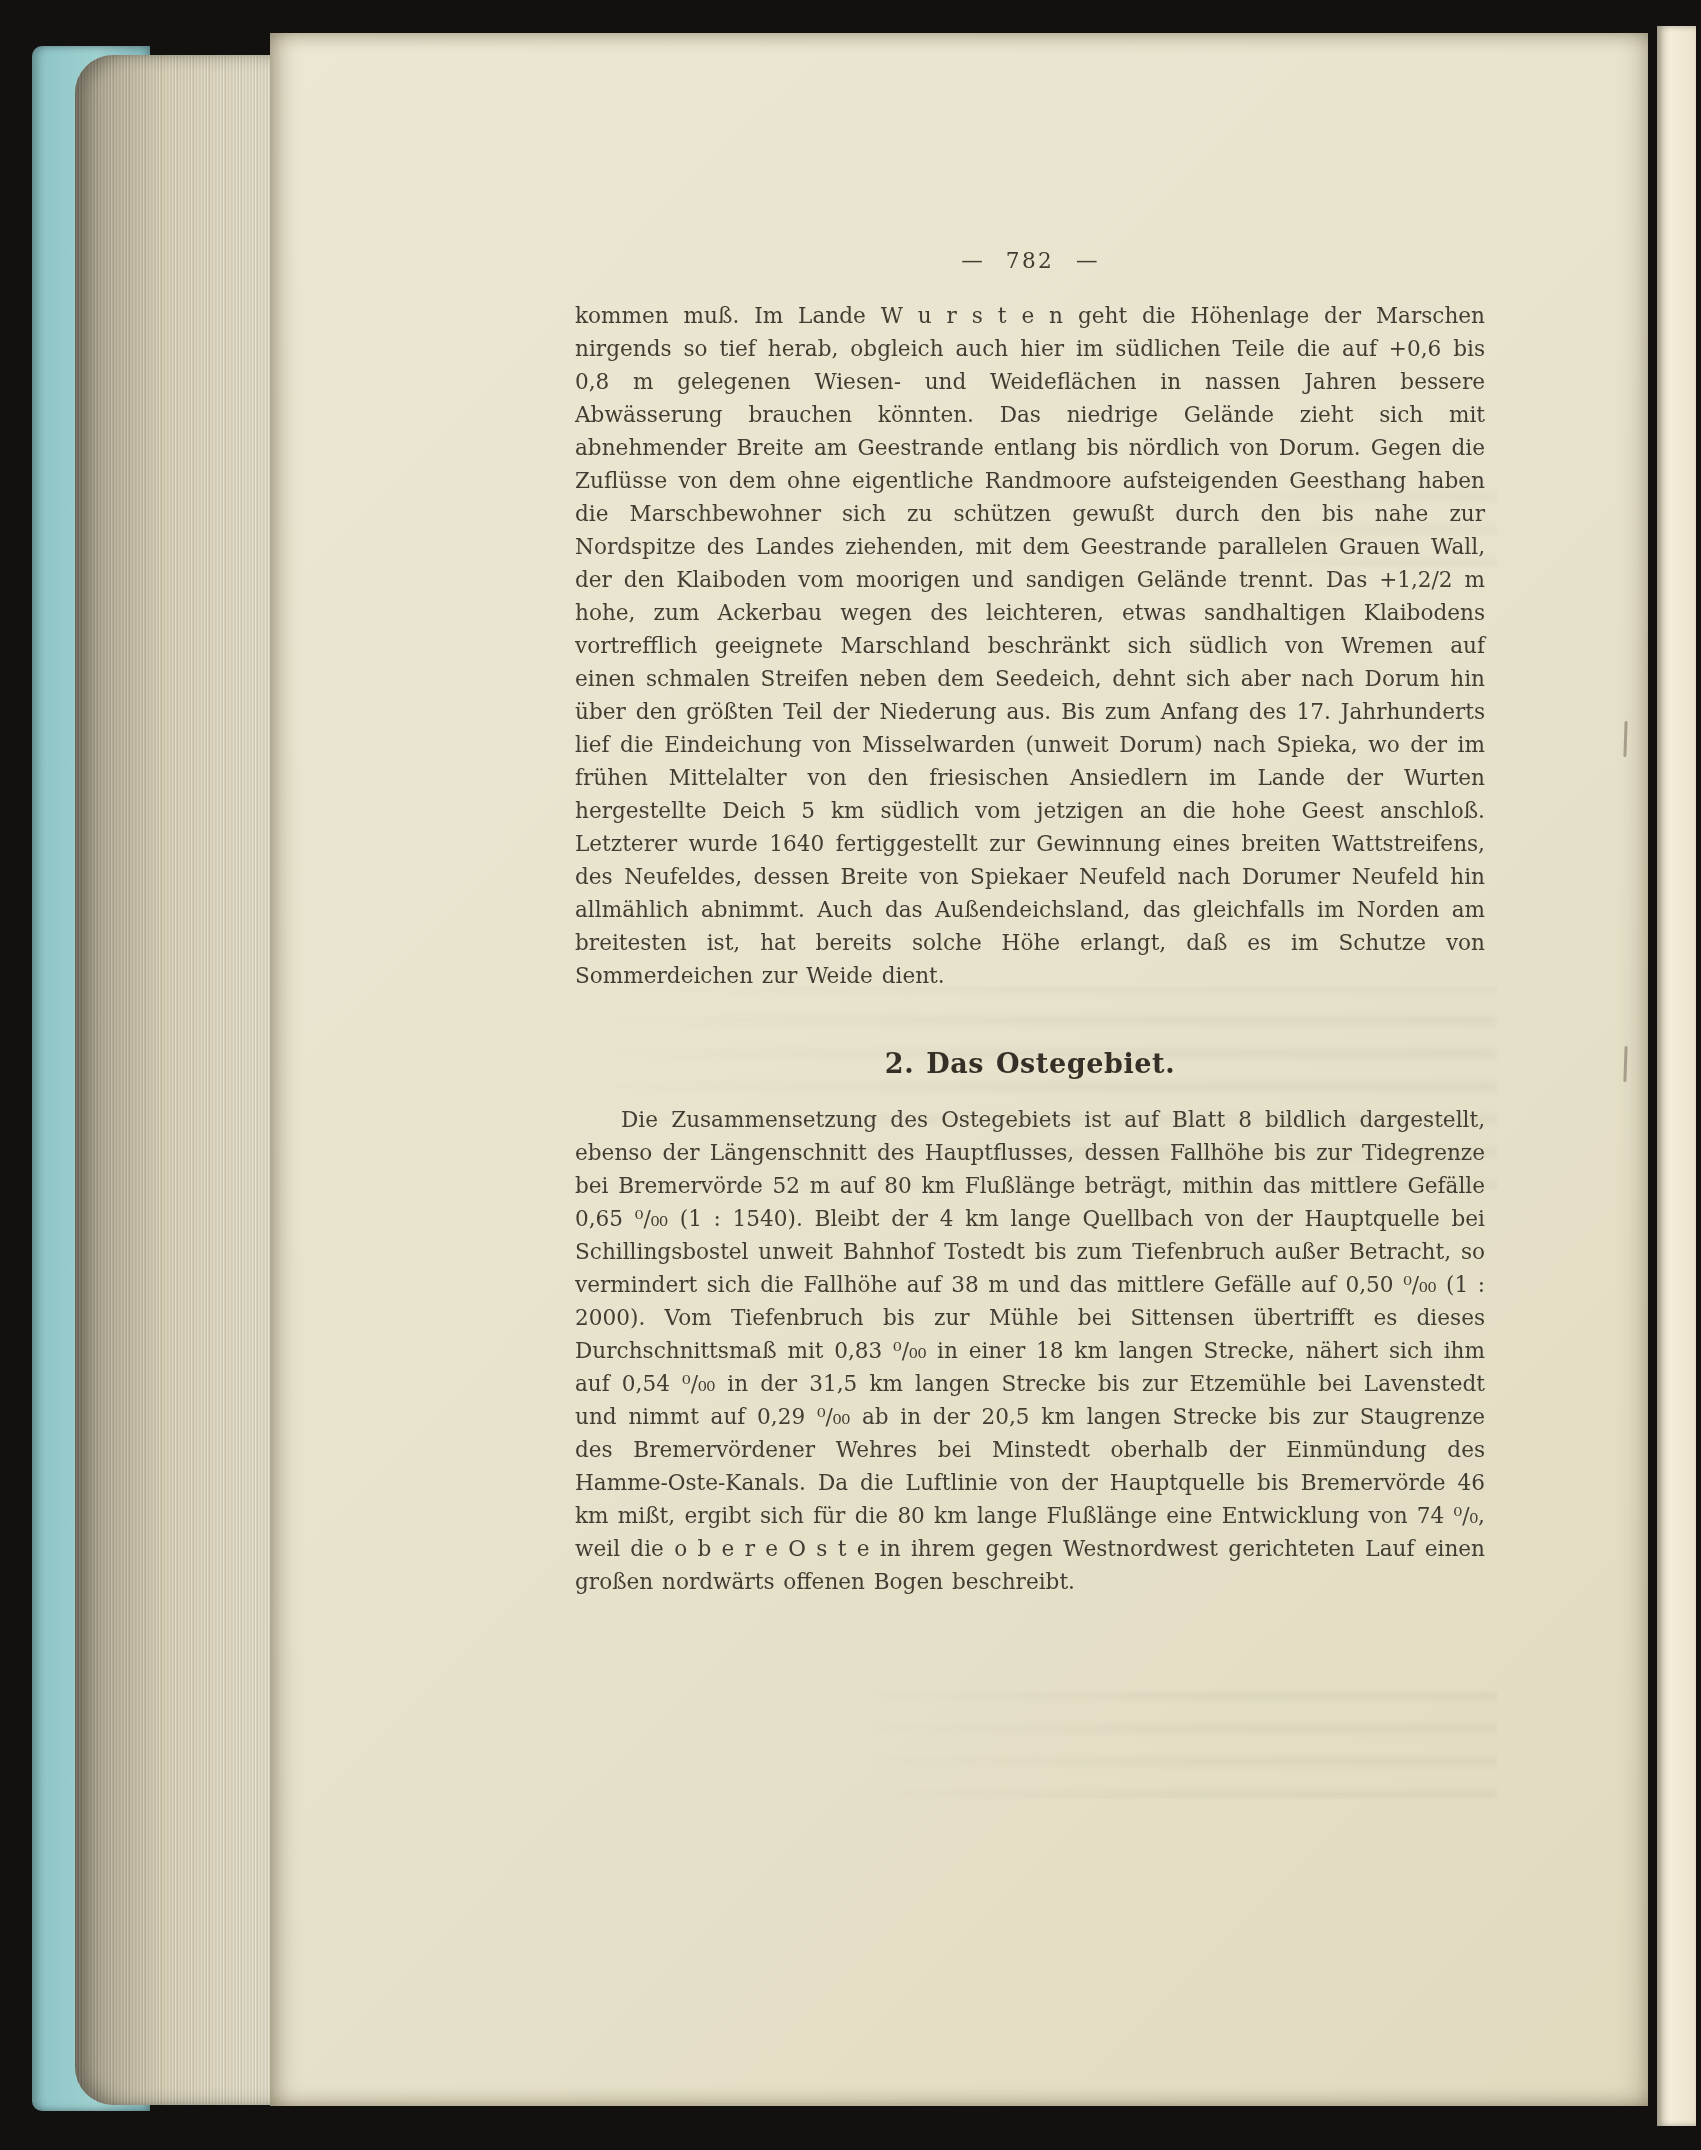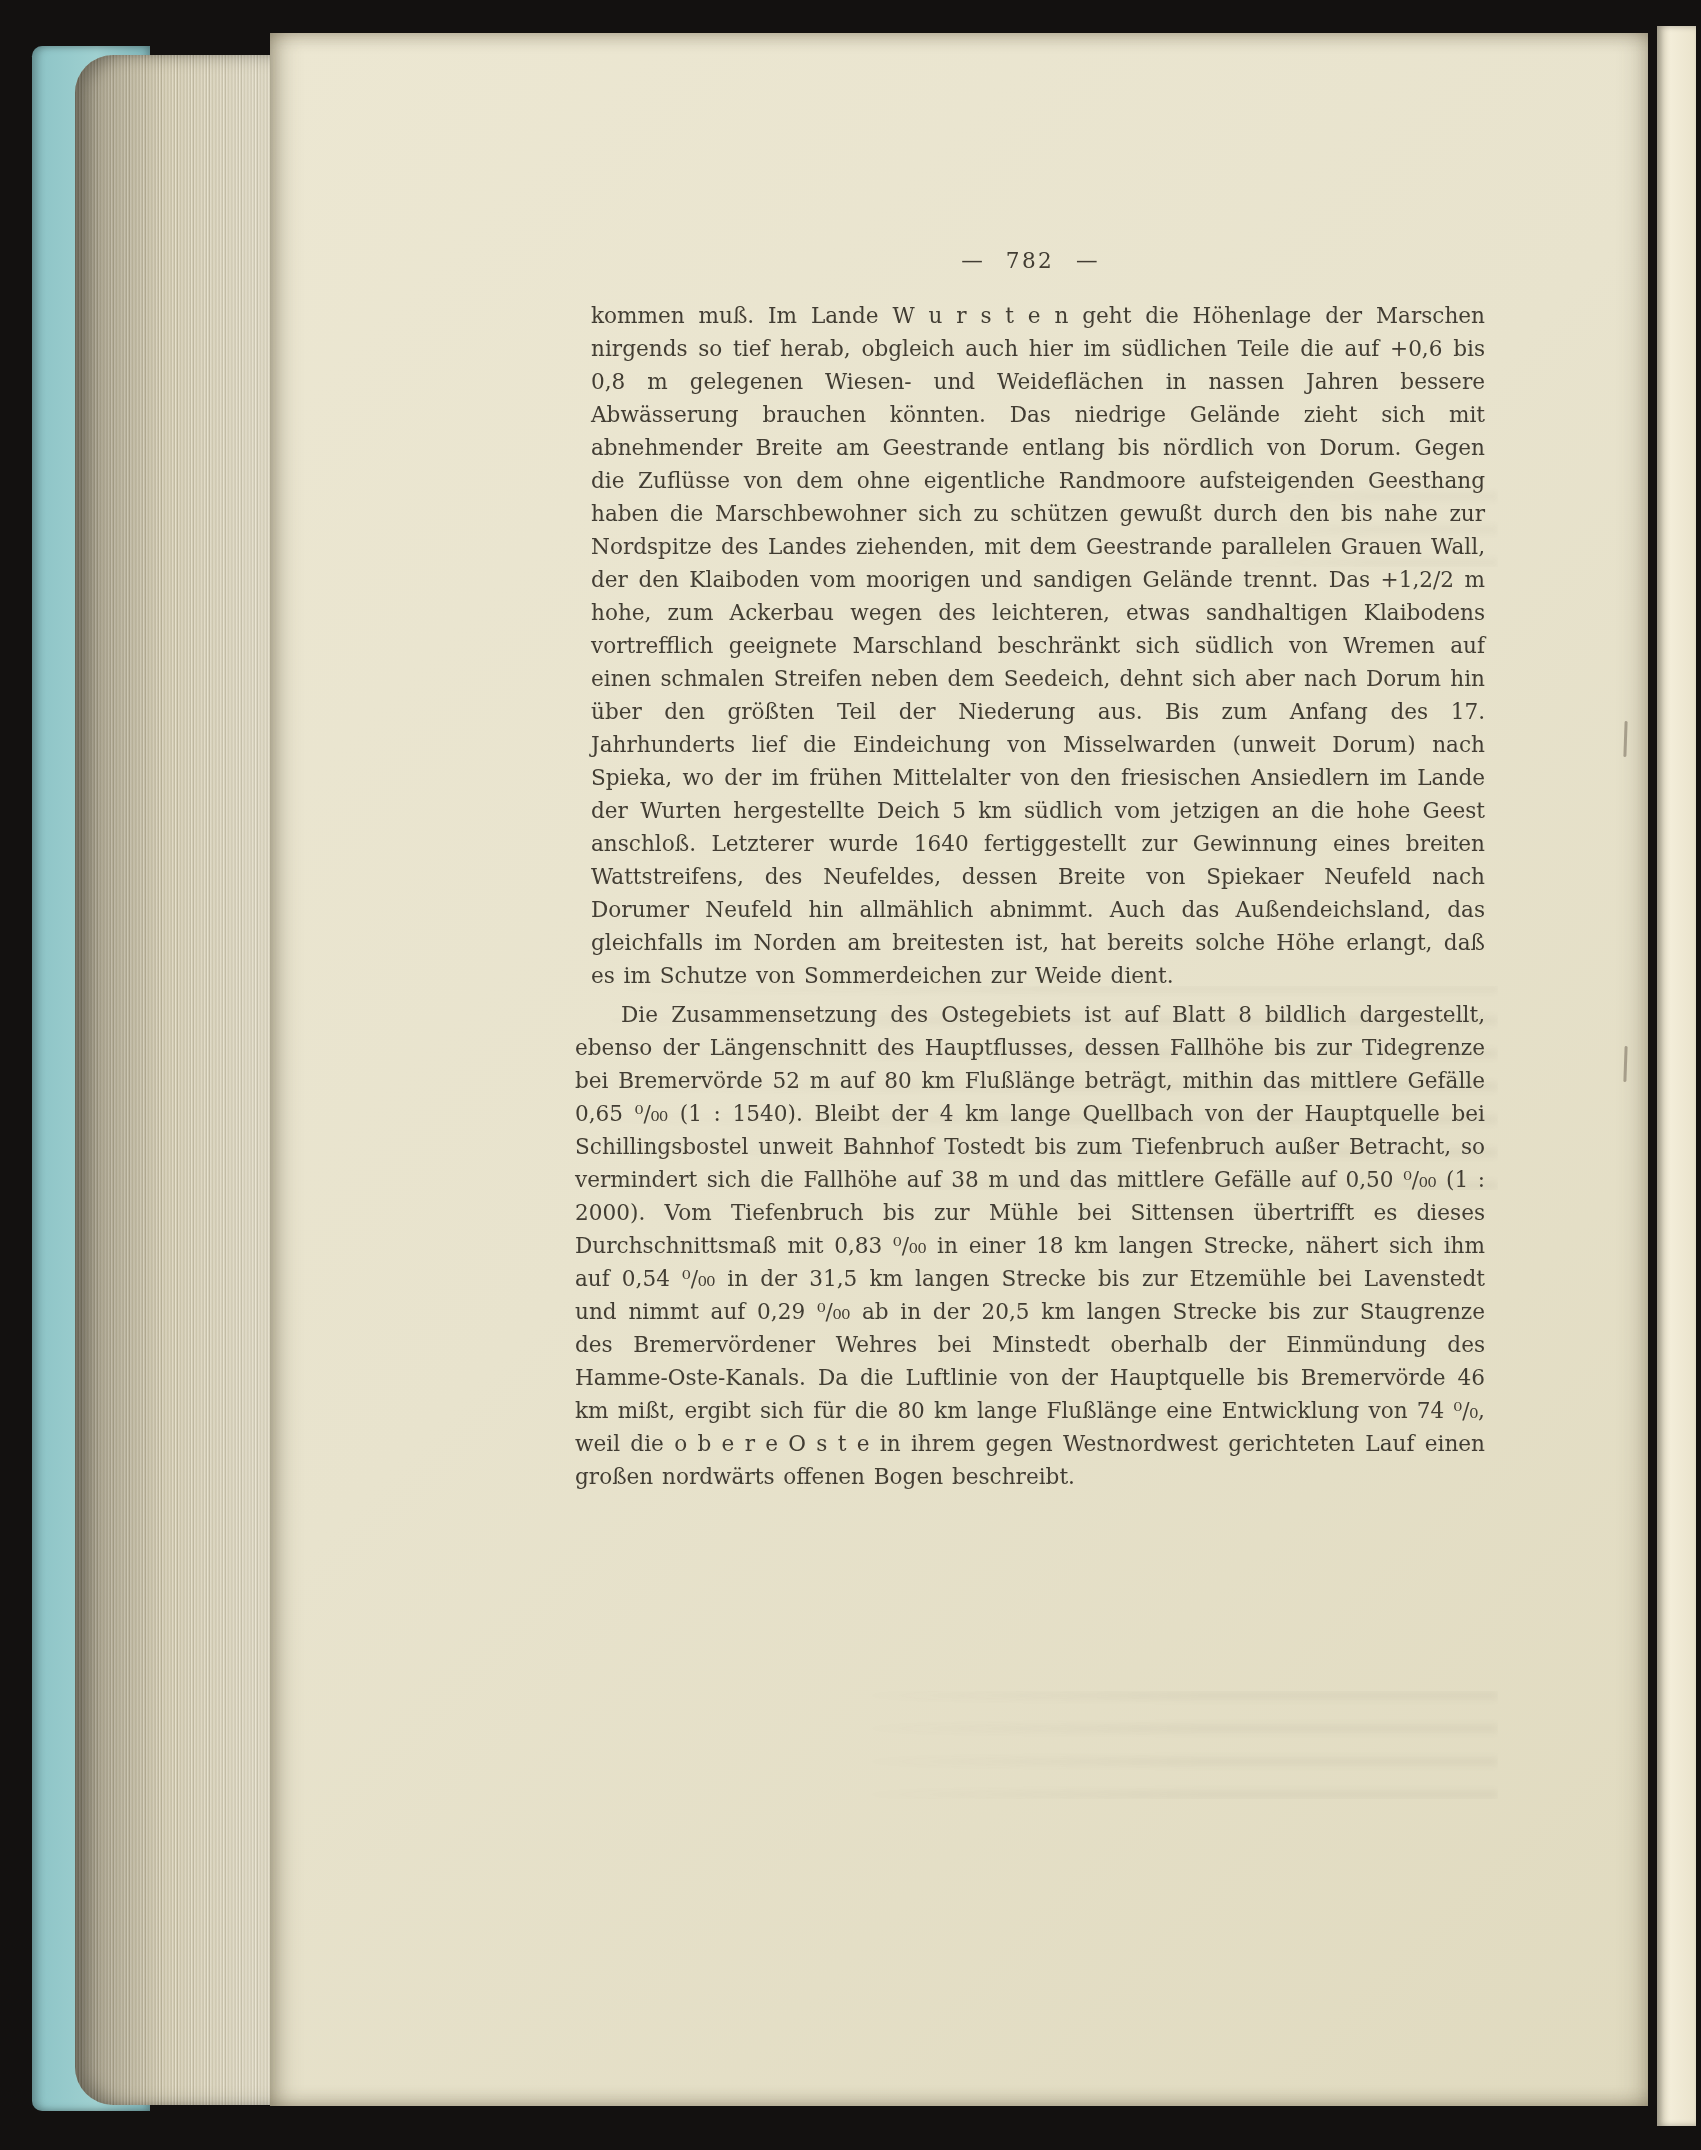--- a/index.html
+++ b/index.html
@@ -52,21 +52,21 @@
   }
   .page-number-row .num { font-weight:normal; letter-spacing:2.5px; }
   
   .text-block {
     position:absolute; left:305px; top:266px; width:910px;
     color:var(--ink,#423d33);
     font-size:21.6px; line-height:33px;
     text-align:justify; word-spacing:1.9px;
   }
   .body-par { margin:0 0 6.4px 0; text-indent:46px; }
-  .body-par.no-indent { text-indent:0;margin-left:16px; }
+  .body-par.no-indent { text-indent:0; }
   .heading {
     margin:55px 0 23px 0; text-align:center;
     font-size:27px; font-weight:bold; color:#353027; letter-spacing:0.6px;
   }
   .subheading {
     margin:0 0 37px 0; text-align:center;
     font-size:23px; font-weight:bold; color:#353027;
   }
   
   .ghost {
@@ -108,20 +108,21 @@
     <div class="ghost g1"></div>
     <div class="ghost g2"></div>
     <div class="ghost g3"></div>
 
     <div class="thread t1"></div>
     <div class="thread t2"></div>
 
     <div class="text-block">
       <p class="body-par no-indent">kommen muß. Im Lande W u r s t e n geht die Höhenlage der Marschen nirgends so tief herab, obgleich auch hier im südlichen Teile die auf +0,6 bis 0,8 m gelegenen Wiesen- und Weideflächen in nassen Jahren bessere Abwässerung brauchen könnten. Das niedrige Gelände zieht sich mit abnehmender Breite am Geestrande entlang bis nördlich von Dorum. Gegen die Zuflüsse von dem ohne eigentliche Randmoore aufsteigenden Geesthang haben die Marschbewohner sich zu schützen gewußt durch den bis nahe zur Nordspitze des Landes ziehenden, mit dem Geestrande parallelen Grauen Wall, der den Klaiboden vom moorigen und sandigen Gelände trennt. Das +1,2/2 m hohe, zum Ackerbau wegen des leichteren, etwas sandhaltigen Klaibodens vortrefflich geeignete Marschland beschränkt sich südlich von Wremen auf einen schmalen Streifen neben dem Seedeich, dehnt sich aber nach Dorum hin über den größten Teil der Niederung aus. Bis zum Anfang des 17. Jahrhunderts lief die Eindeichung von Misselwarden (unweit Dorum) nach Spieka, wo der im frühen Mittelalter von den friesischen Ansiedlern im Lande der Wurten hergestellte Deich 5 km südlich vom jetzigen an die hohe Geest anschloß. Letzterer wurde 1640 fertiggestellt zur Gewinnung eines breiten Wattstreifens, des Neufeldes, dessen Breite von Spiekaer Neufeld nach Dorumer Neufeld hin allmählich abnimmt. Auch das Außendeichsland, das gleichfalls im Norden am breitesten ist, hat bereits solche Höhe erlangt, daß es im Schutze von Sommerdeichen zur Weide dient.</p>
 
+      <h2 class="heading">2. Das Ostegebiet.</h2>
 
 
       <p class="body-par">Die Zusammensetzung des Ostegebiets ist auf Blatt 8 bildlich dargestellt, ebenso der Längenschnitt des Hauptflusses, dessen Fallhöhe bis zur Tidegrenze bei Bremervörde 52 m auf 80 km Flußlänge beträgt, mithin das mittlere Gefälle 0,65 ⁰/₀₀ (1 : 1540). Bleibt der 4 km lange Quellbach von der Hauptquelle bei Schillingsbostel unweit Bahnhof Tostedt bis zum Tiefenbruch außer Betracht, so vermindert sich die Fallhöhe auf 38 m und das mittlere Gefälle auf 0,50 ⁰/₀₀ (1 : 2000). Vom Tiefenbruch bis zur Mühle bei Sittensen übertrifft es dieses Durchschnittsmaß mit 0,83 ⁰/₀₀ in einer 18 km langen Strecke, nähert sich ihm auf 0,54 ⁰/₀₀ in der 31,5 km langen Strecke bis zur Etzemühle bei Lavenstedt und nimmt auf 0,29 ⁰/₀₀ ab in der 20,5 km langen Strecke bis zur Staugrenze des Bremervördener Wehres bei Minstedt oberhalb der Einmündung des Hamme-Oste-Kanals. Da die Luftlinie von der Hauptquelle bis Bremervörde 46 km mißt, ergibt sich für die 80 km lange Flußlänge eine Entwicklung von 74 ⁰/₀, weil die o b e r e  O s t e in ihrem gegen Westnordwest gerichteten Lauf einen großen nordwärts offenen Bogen beschreibt.</p>
 
     </div>
 
   </div>
 
   <div class="next-page"></div>
 

